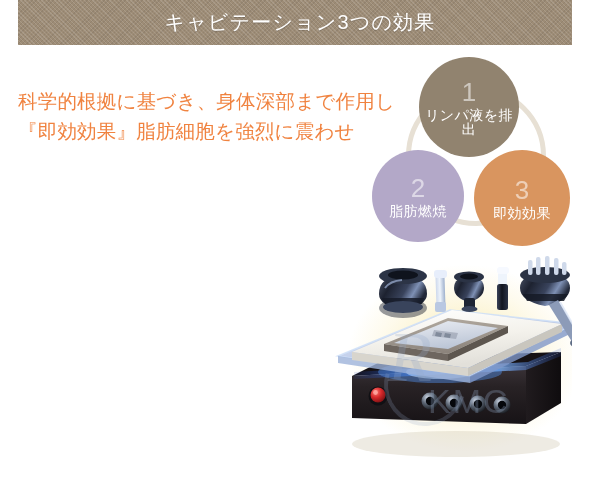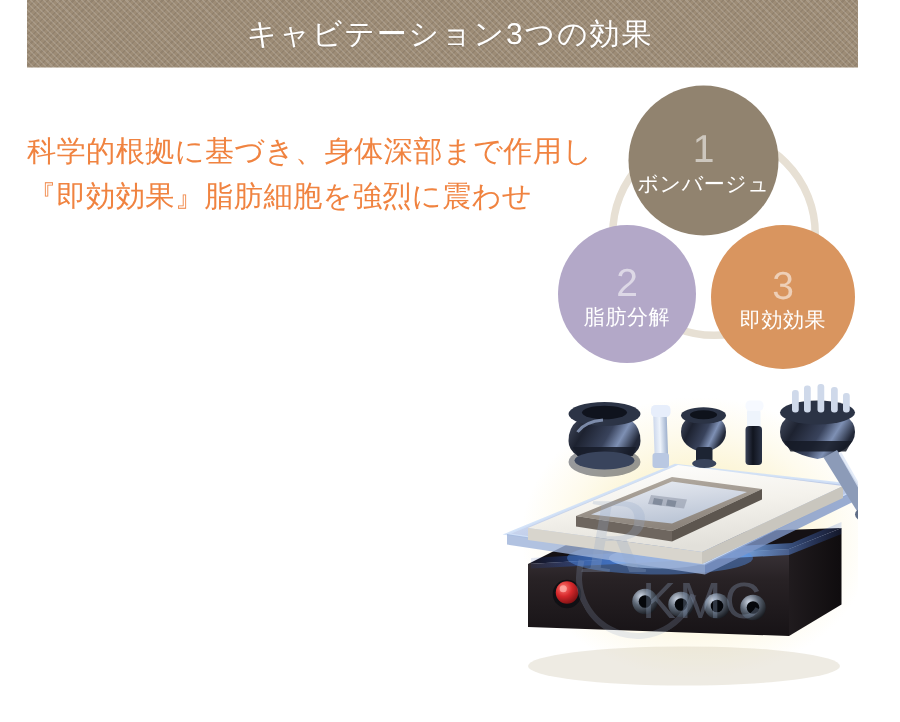--- a/index.html
+++ b/index.html
@@ -106,26 +106,26 @@
     <div>科学的根拠に基づき、身体深部まで作用し</div>
     <div>『即効効果』脂肪細胞を強烈に震わせ</div>
   </div>
 
 
   <div class="circles">
     <div class="ring"></div>
 
     <div class="circle circle-1">
       <span class="num">1</span>
-      <span class="lbl">ボンバージュ</span>
+      <span class="lbl">リンパ液を排出</span>
     </div>
 
     <div class="circle circle-2">
       <span class="num">2</span>
-      <span class="lbl">脂肪分解</span>
+      <span class="lbl">脂肪燃焼</span>
     </div>
 
     <div class="circle circle-3">
       <span class="num">3</span>
       <span class="lbl">即効効果</span>
     </div>
   </div>
 
   <div class="device-area">
     <div class="glow"></div>

